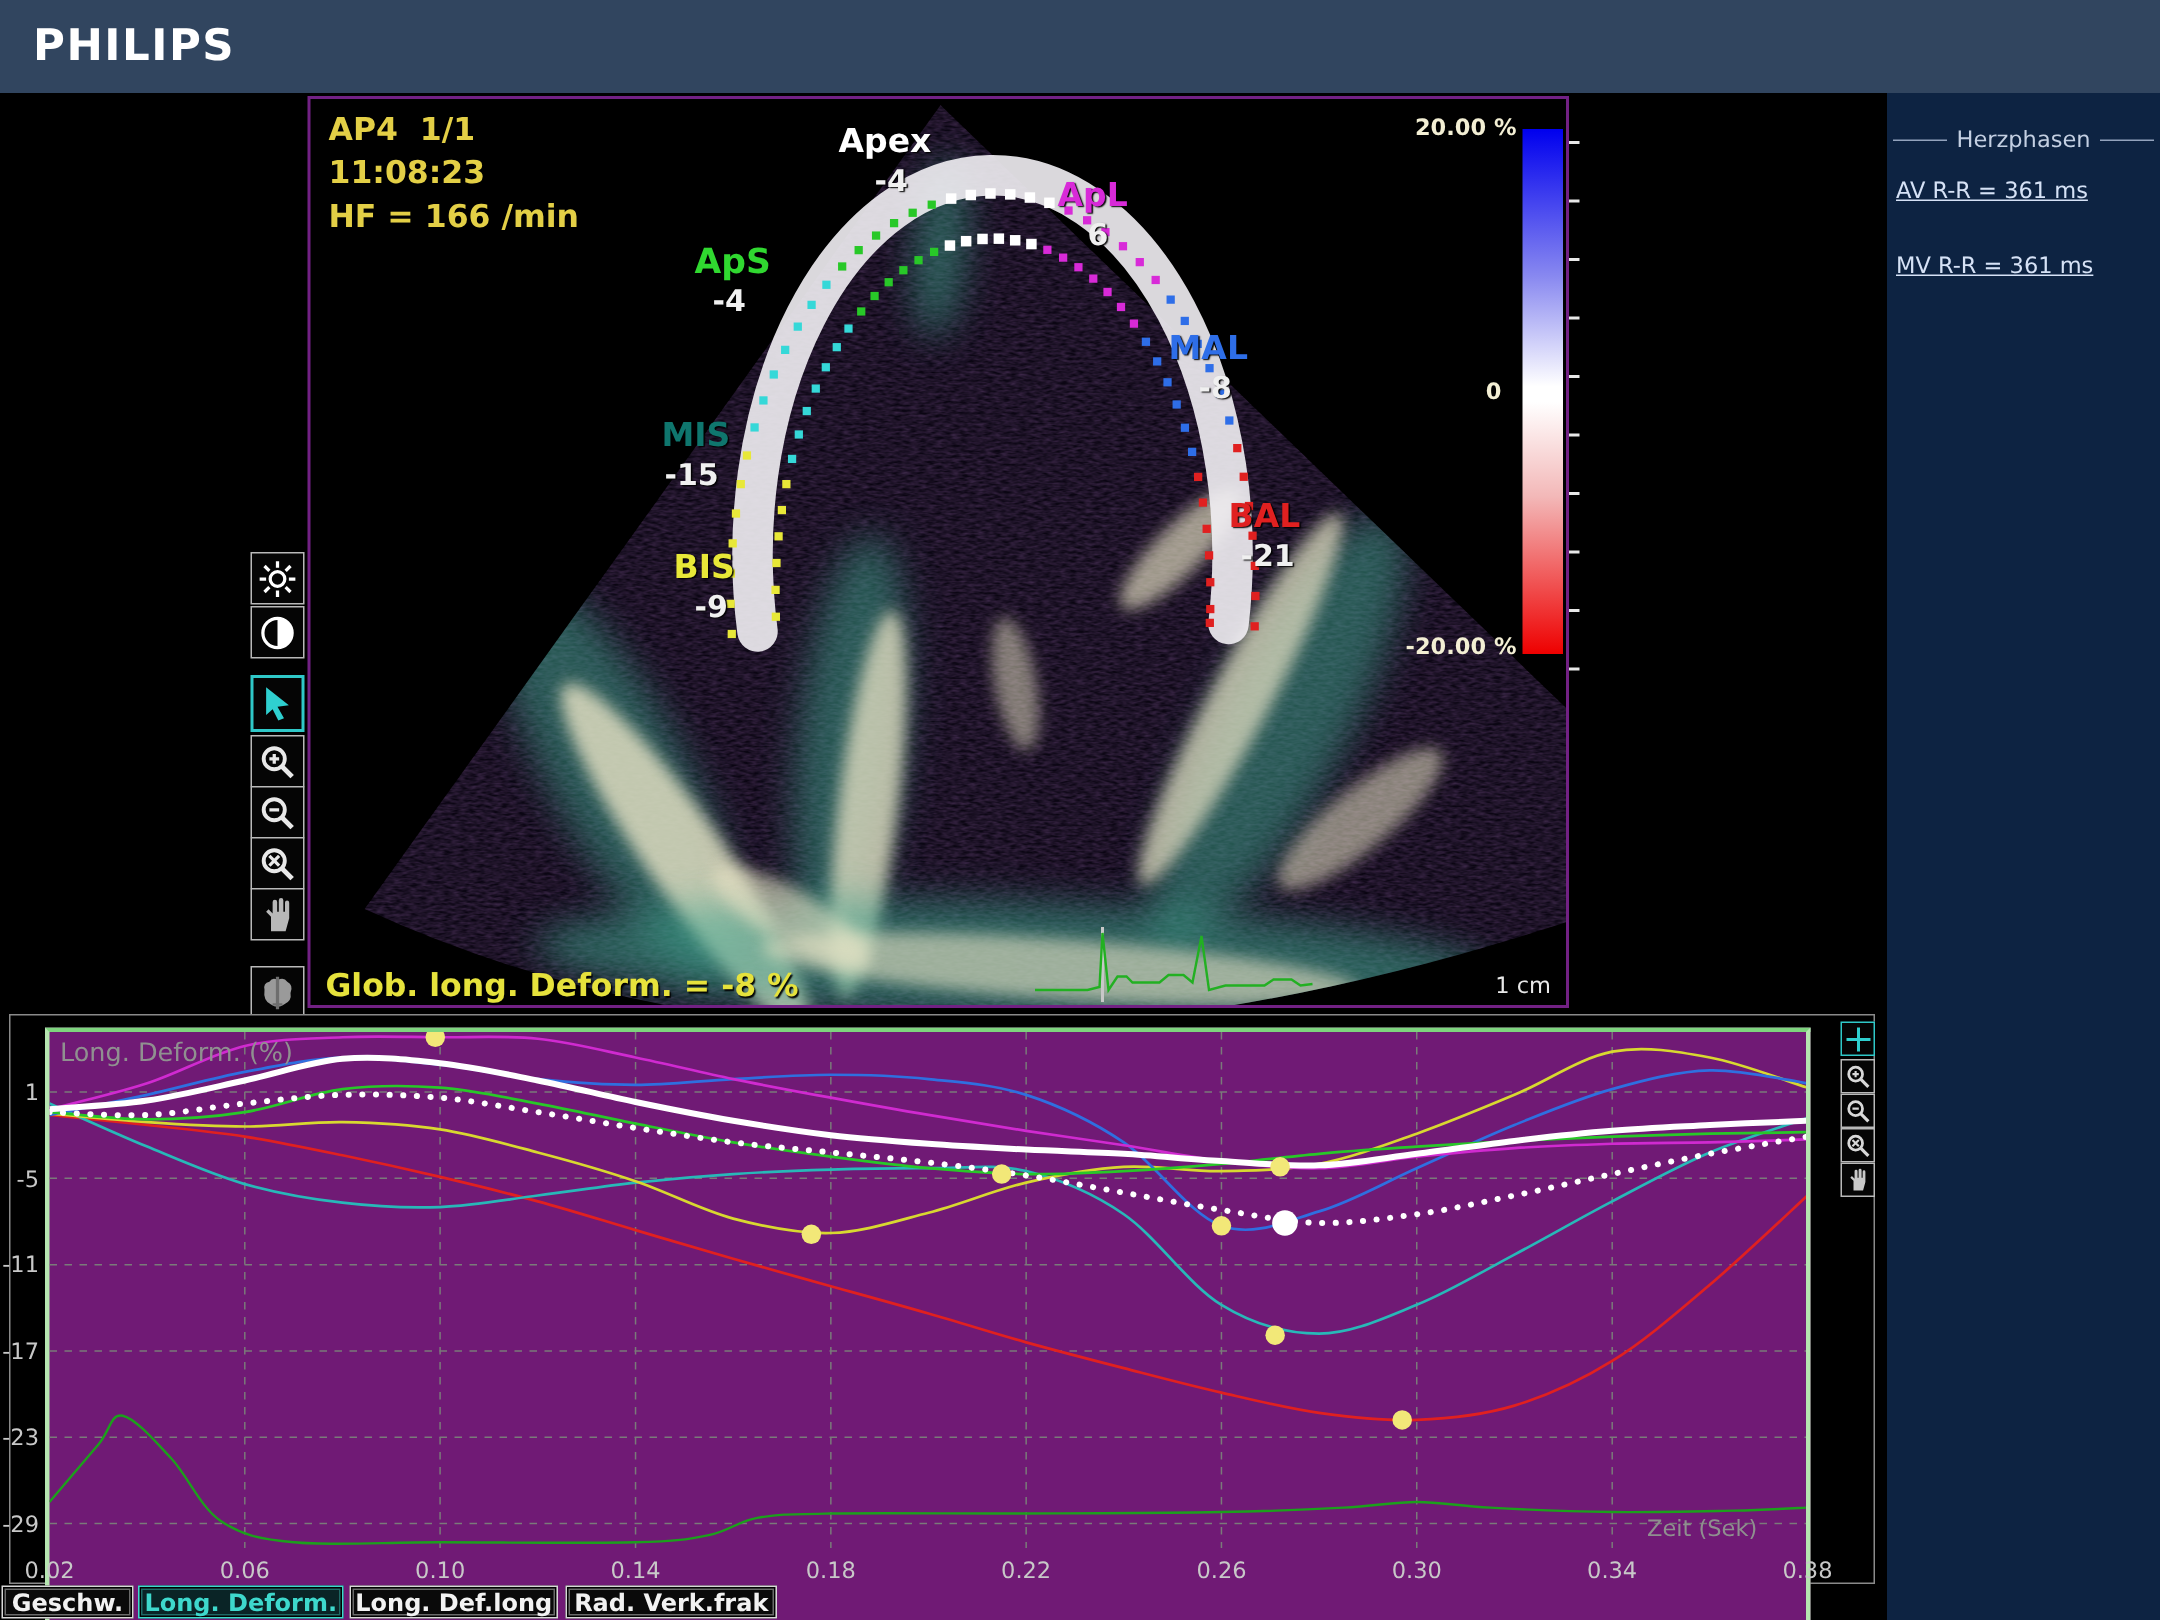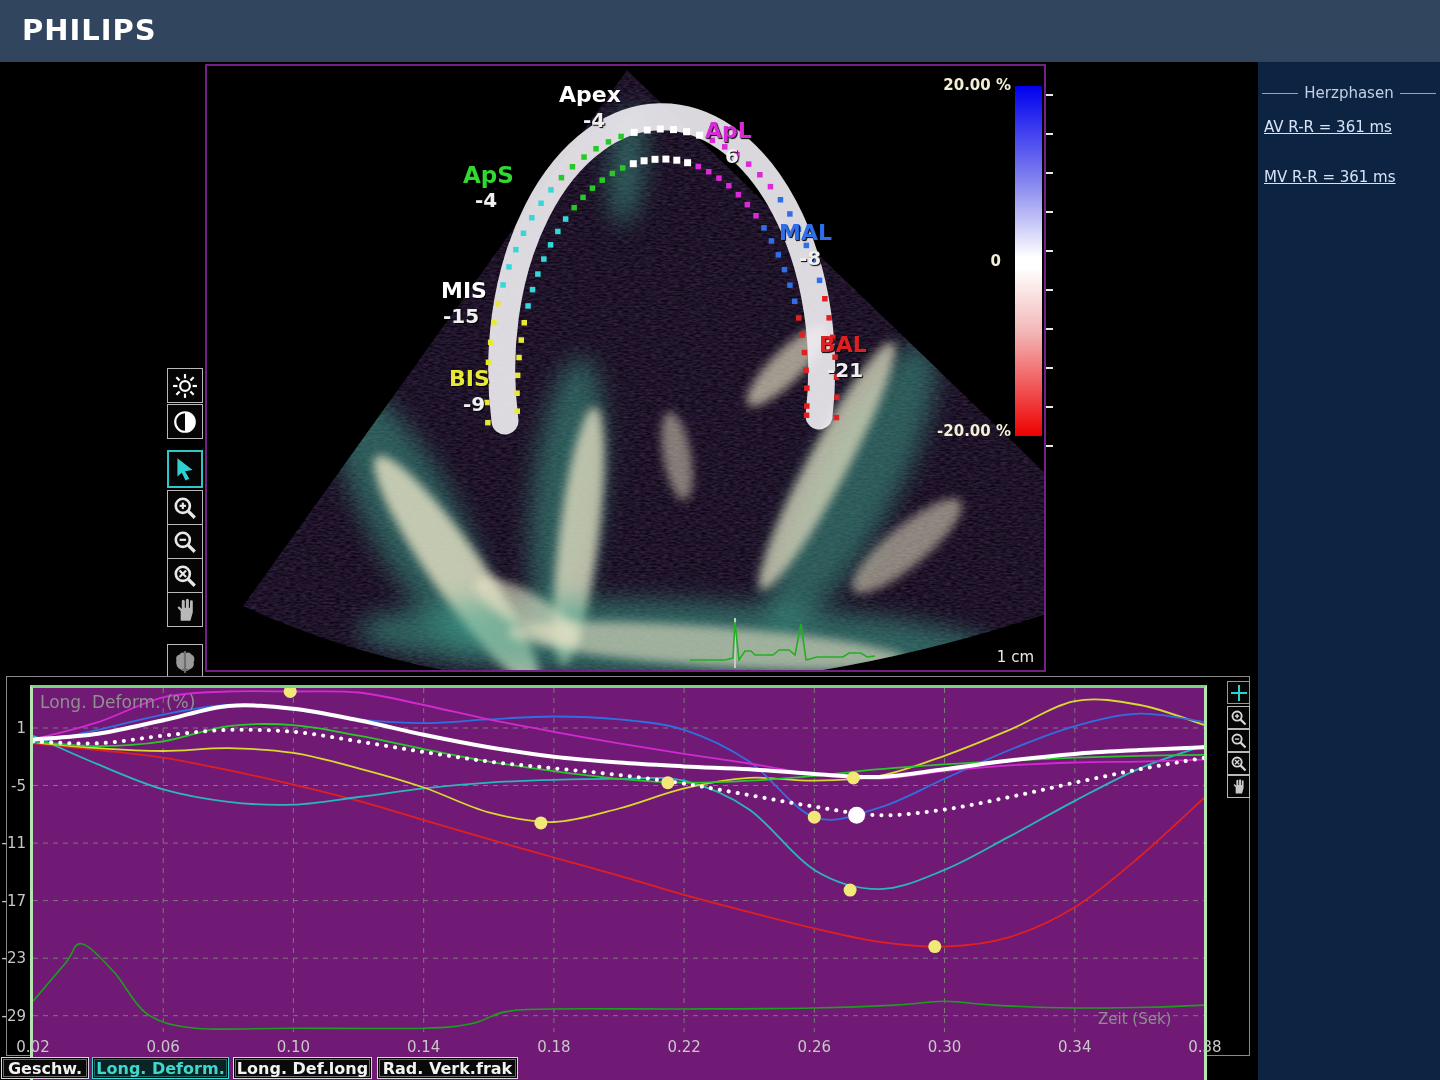--- a/index.html
+++ b/index.html
@@ -183,36 +183,38 @@
         <rect x="597.1" y="319.4" width="5.5" height="5.5" fill="#e02020"></rect>
         <rect x="627.2" y="328.6" width="5.5" height="5.5" fill="#e02020"></rect>
         <rect x="597.1" y="337.3" width="5.5" height="5.5" fill="#e02020"></rect>
         <rect x="626.7" y="348.8" width="5.5" height="5.5" fill="#e02020"></rect>
         <rect x="596.8" y="346.5" width="5.5" height="5.5" fill="#e02020"></rect>
       </g>
     <line x1="528" y1="552" x2="528" y2="602" stroke="#c8c8c8" stroke-width="2"></line>
     <polyline points="483,594 518,594 526,592 528,556 532,594 538,585 544,585 548,589 566,589 572,584 582,584 588,589 594,558 599,594 610,591 636,591 642,587 654,587 660,591 668,590" fill="none" stroke="#22b022" stroke-width="1.6"></polyline>
   </svg>
 
+  <div id="usinfo" class="abs"><span>AP4  1/1</span><br><span>11:08:23</span><br><span>HF = 166 /min</span></div>
+  <div id="msg2" class="abs lbl">Glob. long. Deform. = -8 %</div>
   <div id="scalelbl" class="abs">1 cm</div>
 
   <div id="cbar" class="abs"></div>
   <div class="cblbl abs" style="left:718px;top:10px;width:86px;">20.00 %</div>
   <div class="cblbl abs" style="left:748px;top:186px;width:46px;">0</div>
   <div class="cblbl abs" style="left:708px;top:356px;width:96px;">-20.00 %</div>
   <div id="seglabels">
       <div class="lbl" style="left: 352px; top: 16px; color: rgb(255, 255, 255); font-size: 22px;">Apex</div>
       <div class="lbl" style="left: 376px; top: 42px; color: rgb(240, 240, 240); font-size: 20px;">-4</div>
       <div class="lbl" style="left: 498px; top: 52px; color: rgb(216, 42, 216); font-size: 22px;">ApL</div>
       <div class="lbl" style="left: 518px; top: 78px; color: rgb(240, 240, 240); font-size: 20px;">6</div>
       <div class="lbl" style="left: 256px; top: 96px; color: rgb(48, 216, 48); font-size: 23px;">ApS</div>
       <div class="lbl" style="left: 268px; top: 122px; color: rgb(240, 240, 240); font-size: 20px;">-4</div>
       <div class="lbl" style="left: 572px; top: 154px; color: rgb(46, 110, 232); font-size: 22px;">MAL</div>
       <div class="lbl" style="left: 592px; top: 180px; color: rgb(240, 240, 240); font-size: 20px;">-8</div>
-      <div class="lbl" style="left: 234px; top: 212px; color: #ffffff; font-size: 22px;">MIS</div>
+      <div class="lbl" style="left: 234px; top: 212px; color: #0f766e; font-size: 22px;">MIS</div>
       <div class="lbl" style="left: 236px; top: 238px; color: rgb(240, 240, 240); font-size: 20px;">-15</div>
       <div class="lbl" style="left: 242px; top: 300px; color: rgb(232, 232, 56); font-size: 22px;">BIS</div>
       <div class="lbl" style="left: 256px; top: 326px; color: rgb(240, 240, 240); font-size: 20px;">-9</div>
       <div class="lbl" style="left: 612px; top: 266px; color: rgb(224, 32, 32); font-size: 22px;">BAL</div>
       <div class="lbl" style="left: 620px; top: 292px; color: rgb(240, 240, 240); font-size: 20px;">-21</div>
     </div>
   <div id="cbticks">
       <div class="cbtick" style="top: 28px;"></div>
       <div class="cbtick" style="top: 67px;"></div>
       <div class="cbtick" style="top: 106px;"></div>

